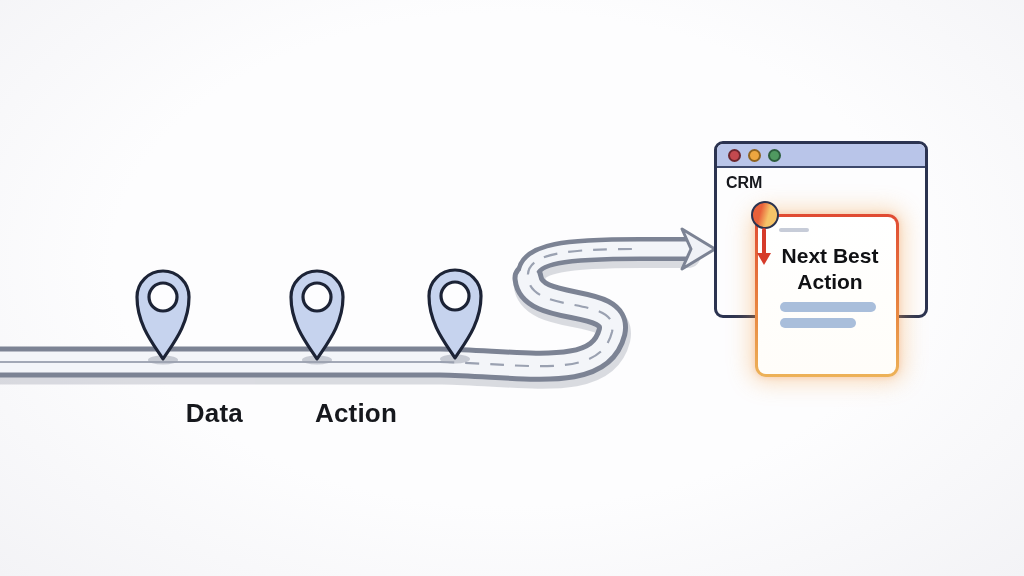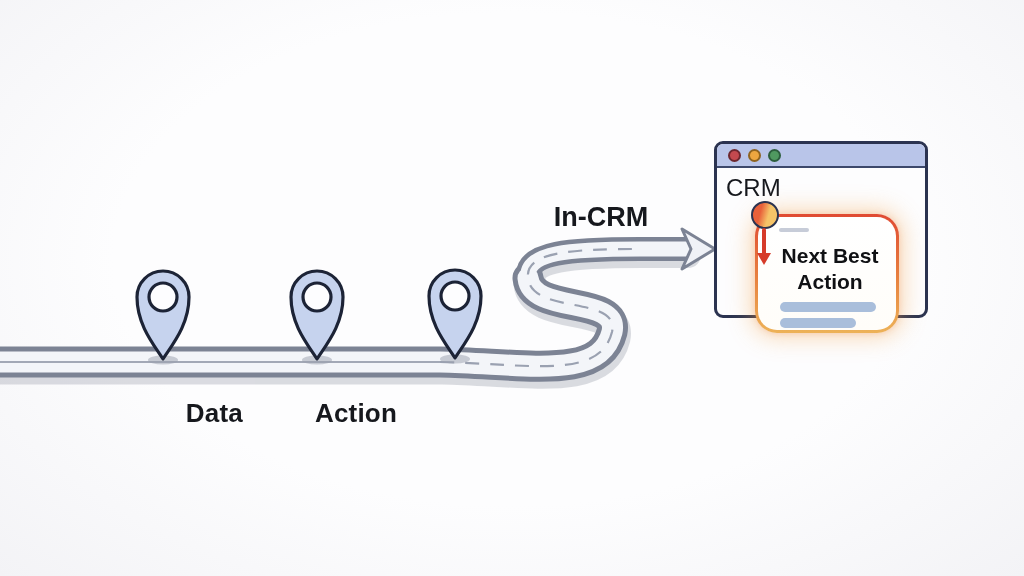--- a/index.html
+++ b/index.html
@@ -29,27 +29,27 @@
   .titlebar{
     height:22px;background:#b9c5e9;border-bottom:2px solid #3c486b;
     border-radius:6px 6px 0 0;display:flex;align-items:center;
     padding-left:11px;gap:7px;
   }
   .tl-dot{width:13px;height:13px;border-radius:50%;box-sizing:border-box;}
   .tl-red  {background:#c4494f;border:2px solid #6d272f;}
   .tl-yellow{background:#eda63f;border:2px solid #8f6420;}
   .tl-green{background:#4f9960;border:2px solid #2c5e3d;}
   .crm-title{
-    position:absolute;left:9px;top:30px;font-weight:400;font-size:24px;color:#16181d;
+    position:absolute;left:9px;top:30px;font-weight:700;font-size:16px;color:#16181d;
   }
 
   
   .nba-card{
-    position:absolute;left:755px;top:214px;width:144px;height:119px;
-    box-sizing:border-box;border:3px solid transparent;border-radius:22px;
+    position:absolute;left:755px;top:214px;width:144px;height:163px;
+    box-sizing:border-box;border:3px solid transparent;border-radius:11px;
     background:
       linear-gradient(#ffffff,#fffdf9) padding-box,
       linear-gradient(180deg,#e04a32 0%,#e8823f 55%,#edb258 100%) border-box;
     box-shadow:0 0 22px 5px rgba(244,166,77,.38), 0 0 6px rgba(232,100,55,.25);
     z-index:5;
   }
   .card-dash{
     position:absolute;left:21px;top:11px;width:30px;height:4px;
     background:#c7ccd8;border-radius:2px;
   }
@@ -114,21 +114,20 @@
     <g transform="translate(455,358)">
       <ellipse cx="0" cy="1" rx="15" ry="4.5" fill="#9aa0ad" opacity="0.5"></ellipse>
       <path d="M 0 0 C -9 -14 -26 -34 -26 -62 A 26 26 0 1 1 26 -62 C 26 -34 9 -14 0 0 Z" fill="#c6d3ee" stroke="#1c2336" stroke-width="3.2" stroke-linejoin="round"></path>
       <circle cx="0" cy="-62" r="14" fill="#fdfdff" stroke="#1c2336" stroke-width="3.2"></circle>
     </g>
   </svg>
 
   <div class="stop-label" style="left:83px">Data</div>
   <div class="stop-label" style="left:237px">Action</div>
 
-  <div class="arrow-label">In-CRM</div>
 
   <div class="crm-window">
     <div class="titlebar">
       <span class="tl-dot tl-red"></span>
       <span class="tl-dot tl-yellow"></span>
       <span class="tl-dot tl-green"></span>
     </div>
     <div class="crm-title">CRM</div>
   </div>
 

